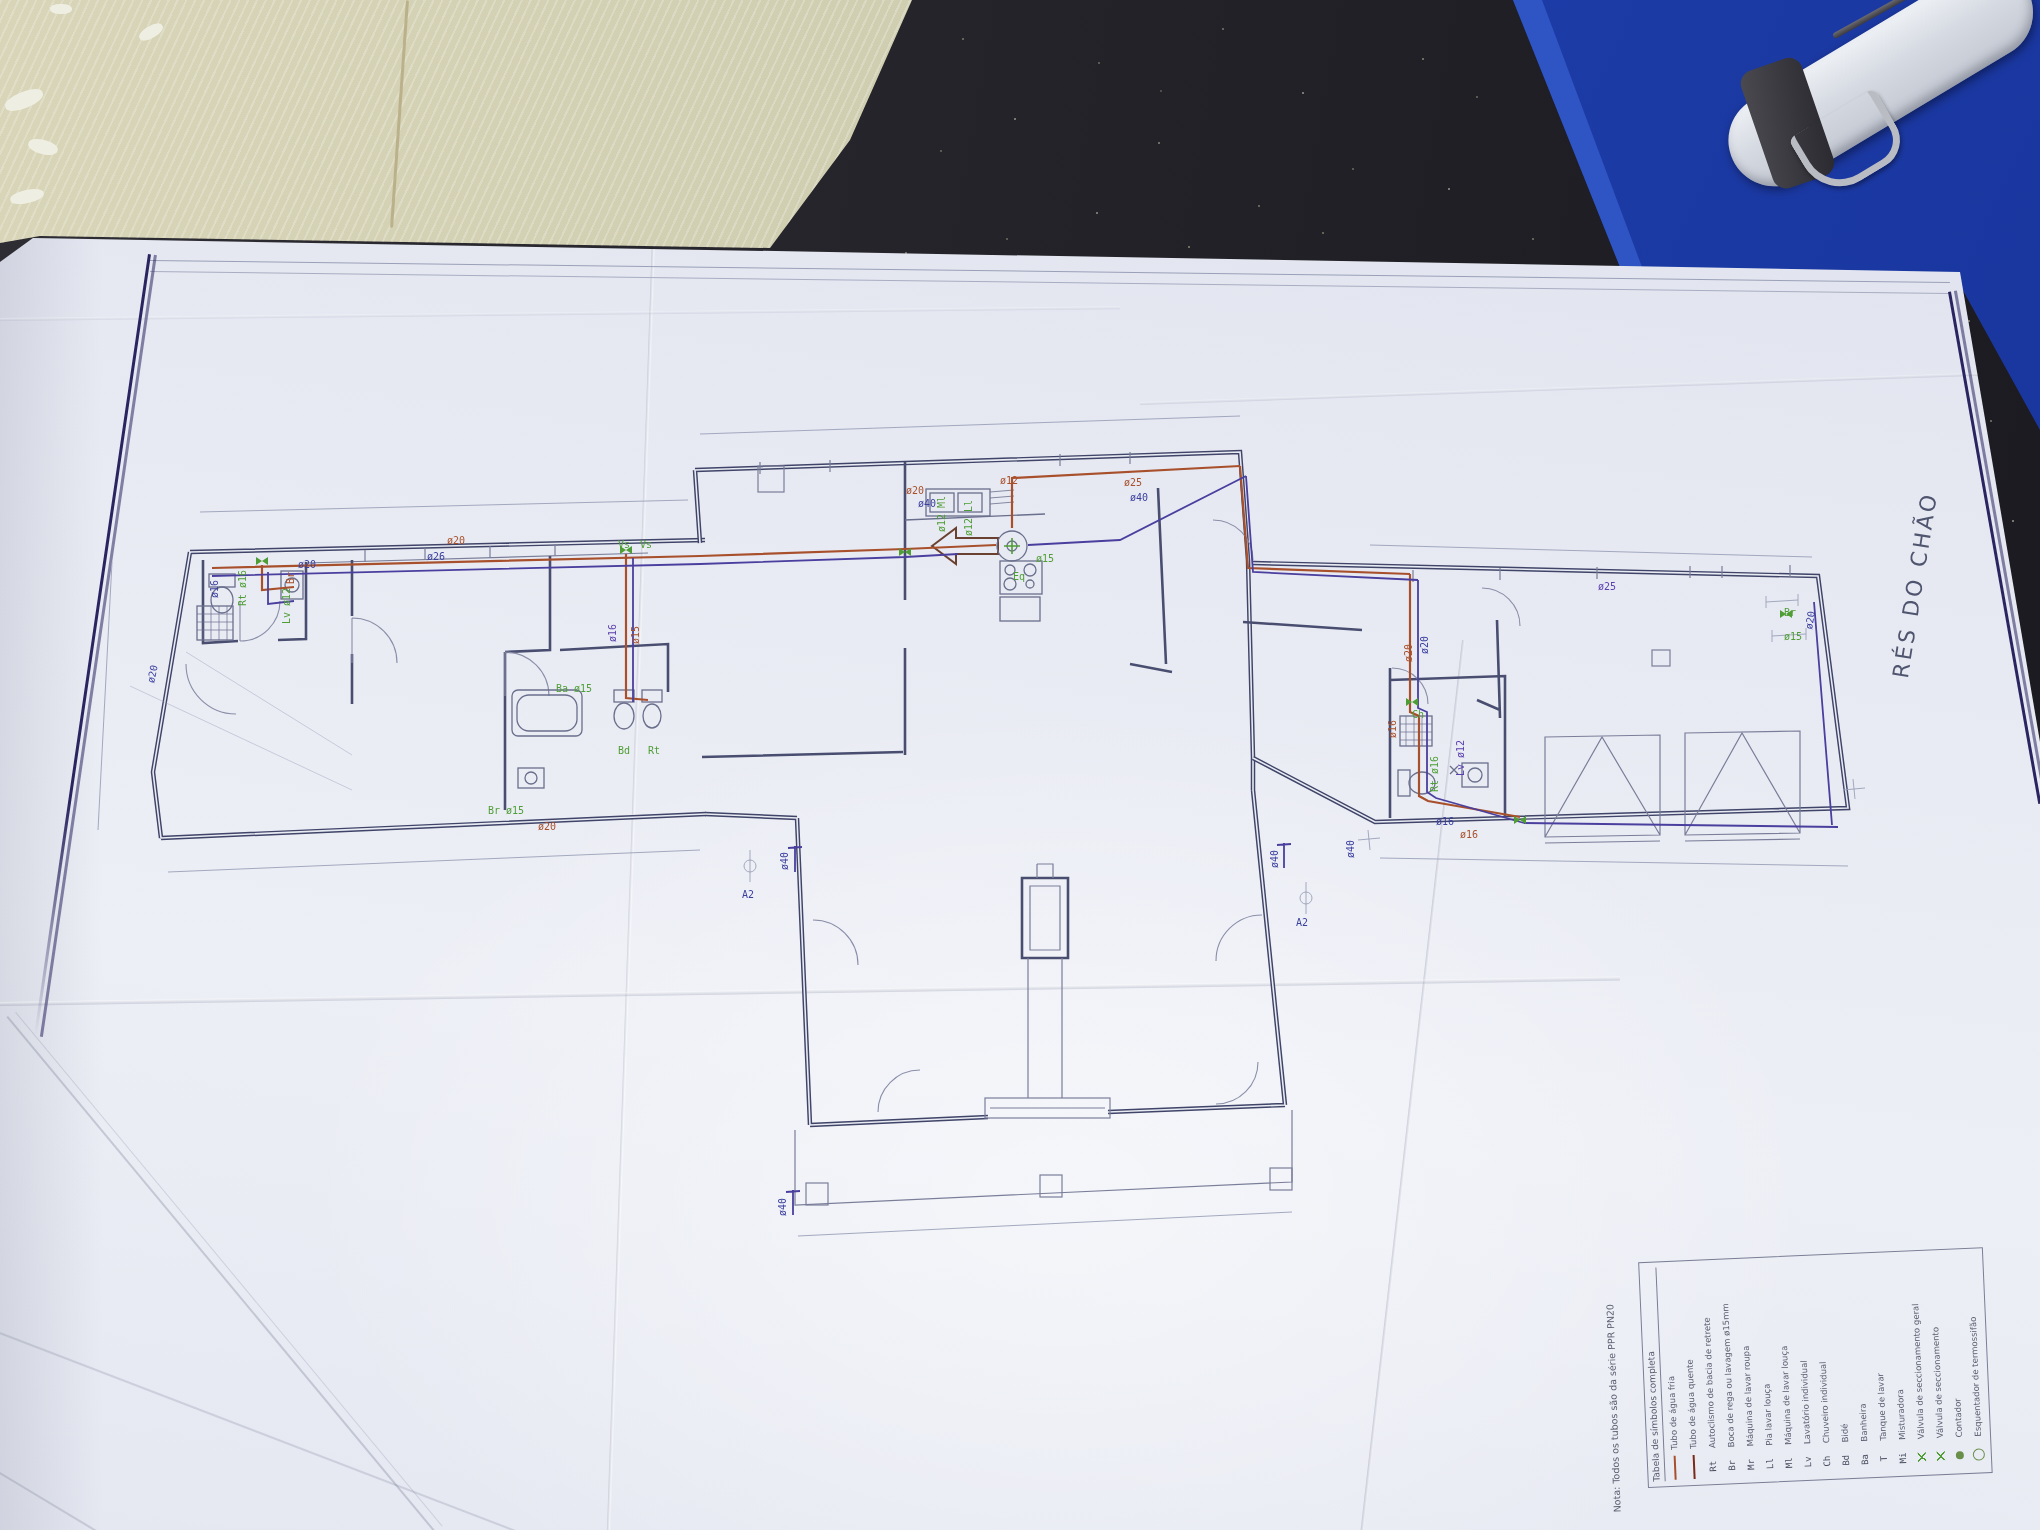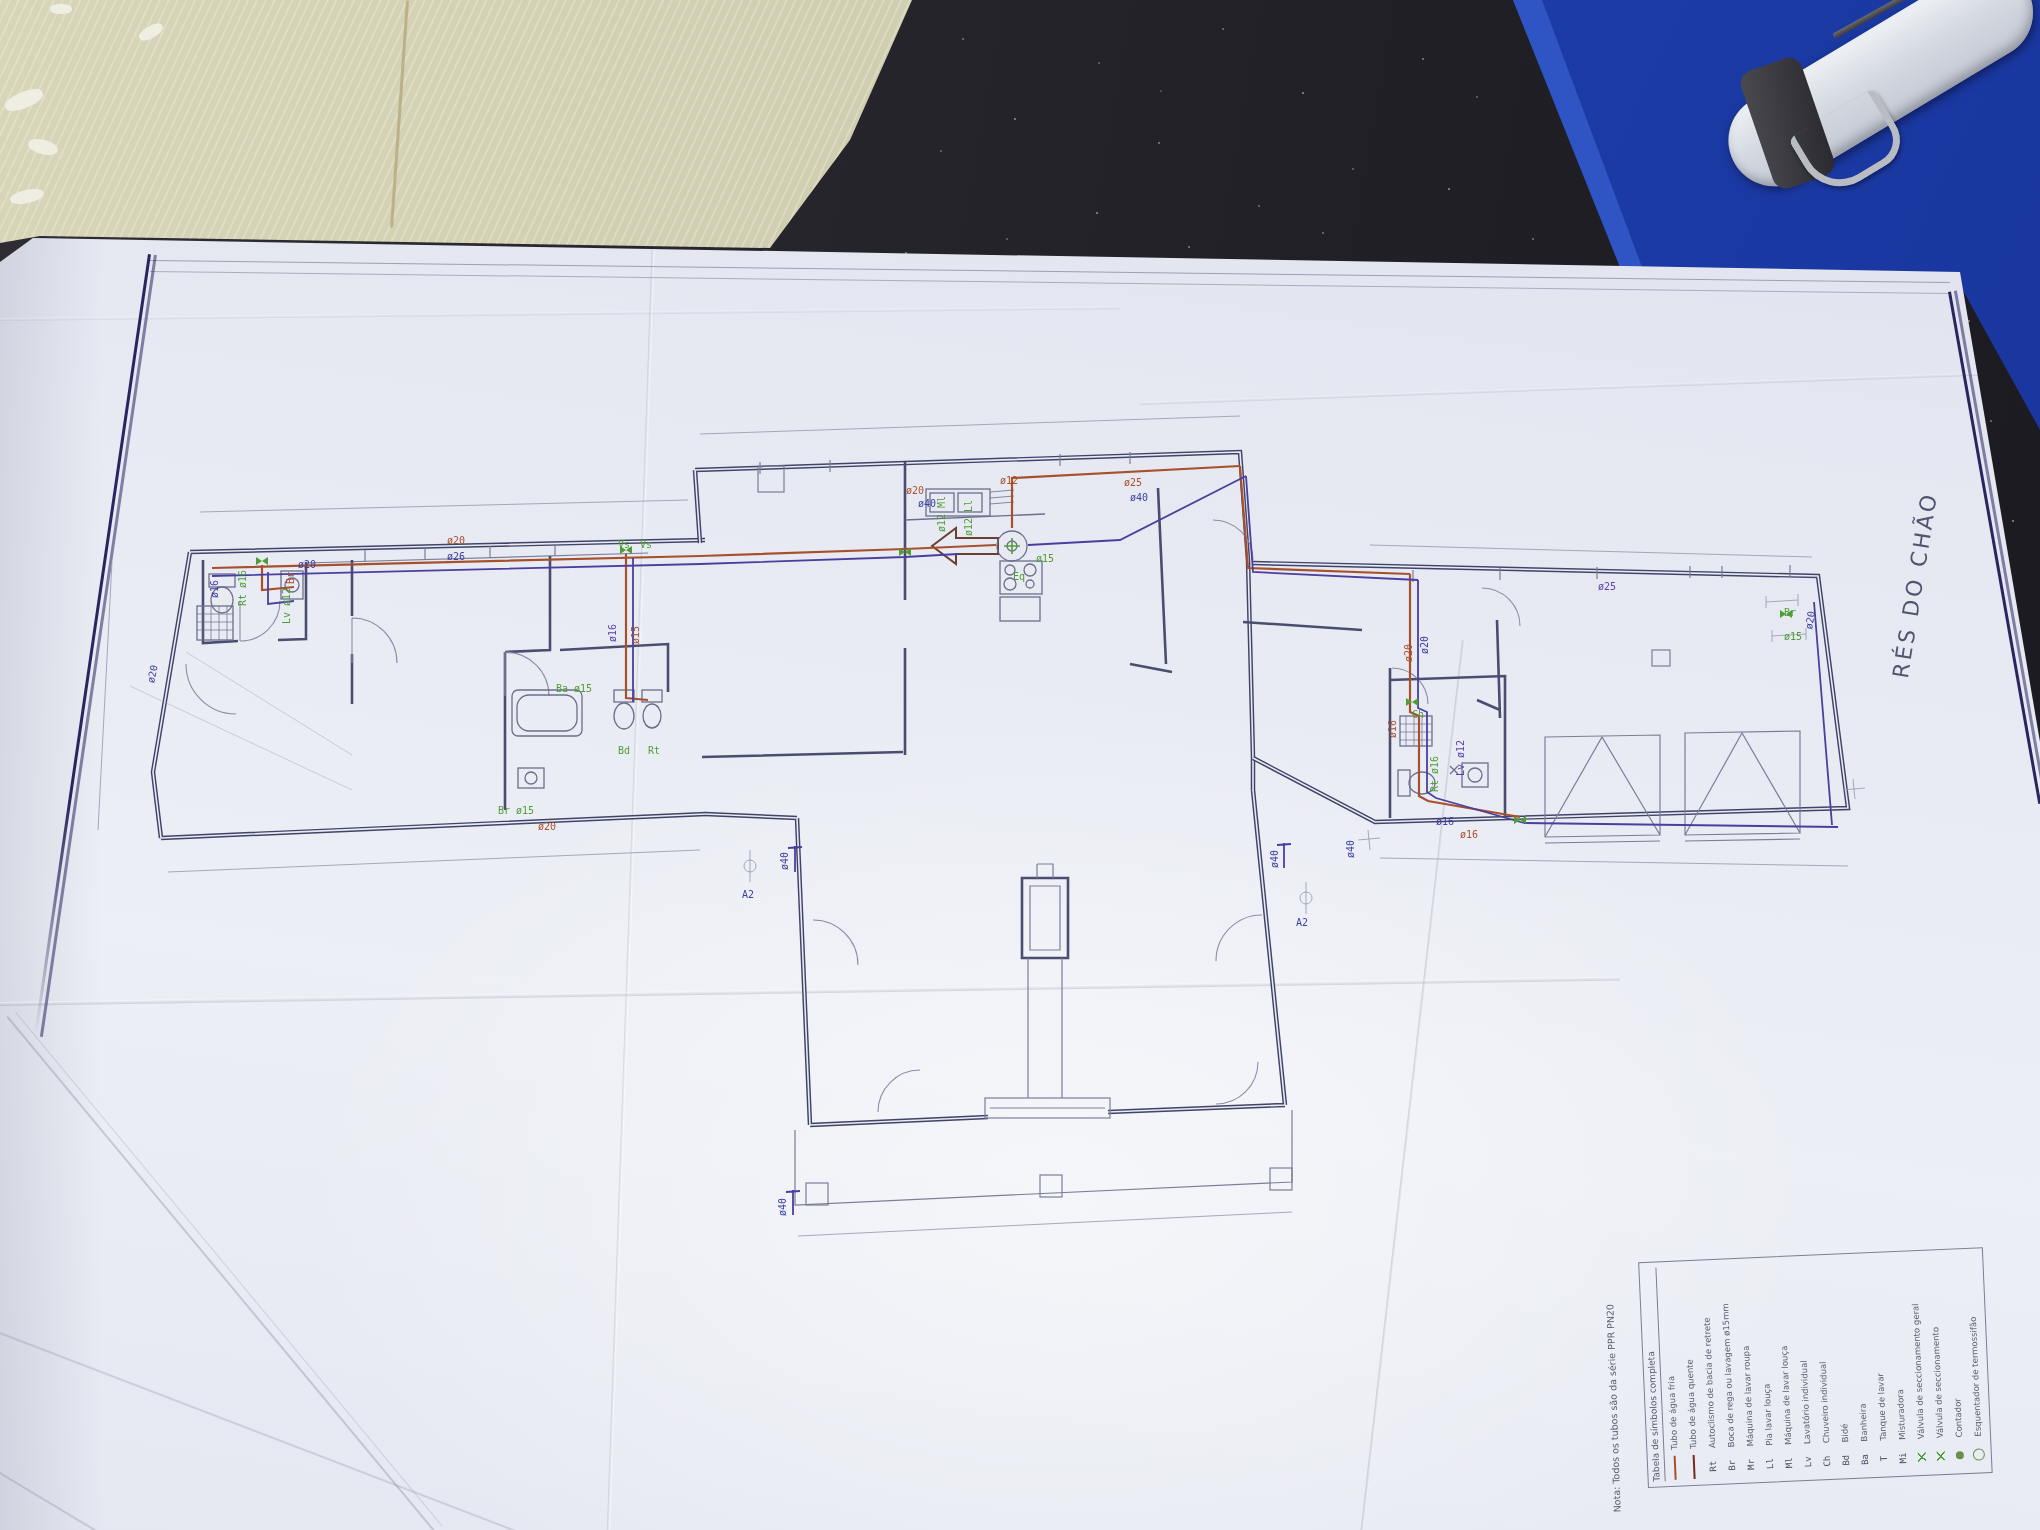--- a/index.html
+++ b/index.html
@@ -328,36 +328,36 @@
         <path d="M1766,602 L1798,600 M1766,596 L1766,608 M1798,594 L1798,606"></path>
         <path d="M1772,636 L1806,634 M1772,630 L1772,642 M1806,628 L1806,640"></path>
         <path d="M1843,790 L1865,788 M1853,779 L1855,799"></path>
         <path d="M1358,840 L1380,838 M1368,830 L1370,850"></path>
       </g>
     </svg>
 
     <div class="labels">
 
     <span class="plabel c-red" style="left: 447px; top: 536px;">ø20</span>
-        <span class="plabel c-blue" style="left: 447px; top: 552px;">ø26</span>
+        <span class="plabel c-blue" style="left: 427px; top: 552px;">ø26</span>
         <span class="plabel c-green" style="left: 618px; top: 540px;">Vs</span>
         <span class="plabel c-green" style="left: 640px; top: 540px;">Vs</span>
         <span class="plabel c-blue" style="left: 298px; top: 560px;">ø20</span>
         <span class="plabel c-blue" style="left: 220px; top: 588px; transform: rotate(-90deg);">ø16</span>
         <span class="plabel c-green" style="left: 248px; top: 596px; transform: rotate(-90deg);">Rt ø16</span>
         <span class="plabel c-red" style="left: 296px; top: 574px; transform: rotate(-90deg);">Br</span>
         <span class="plabel c-blue" style="left: 156px; top: 674px; transform: rotate(-78deg);">ø20</span>
         <span class="plabel c-green" style="left: 292px; top: 614px; transform: rotate(-90deg);">Lv ø12</span>
         <span class="plabel c-purple" style="left: 618px; top: 632px; transform: rotate(-90deg);">ø16</span>
         <span class="plabel c-red" style="left: 641px; top: 634px; transform: rotate(-90deg);">ø15</span>
         <span class="plabel c-green" style="left: 556px; top: 684px;">Ba ø15</span>
         <span class="plabel c-green" style="left: 618px; top: 746px;">Bd</span>
         <span class="plabel c-green" style="left: 648px; top: 746px;">Rt</span>
         <span class="plabel c-red" style="left: 538px; top: 822px;">ø20</span>
-        <span class="plabel c-green" style="left: 498px; top: 806px; text-align: center;">Br ø15</span>
+        <span class="plabel c-green" style="left: 488px; top: 806px; text-align: center;">Br ø15</span>
         <span class="plabel c-red" style="left: 1000px; top: 476px;">ø12</span>
         <span class="plabel c-red" style="left: 906px; top: 486px;">ø20</span>
         <span class="plabel c-blue" style="left: 918px; top: 499px;">ø40</span>
         <span class="plabel c-red" style="left: 1124px; top: 478px;">ø25</span>
         <span class="plabel c-blue" style="left: 1130px; top: 493px;">ø40</span>
         <span class="plabel c-green" style="left: 947px; top: 522px; transform: rotate(-90deg);">ø12 Ml</span>
         <span class="plabel c-green" style="left: 974px; top: 526px; transform: rotate(-90deg);">ø12 Ll</span>
         <span class="plabel c-green" style="left: 1013px; top: 572px;">Eq</span>
         <span class="plabel c-green" style="left: 1036px; top: 554px;">ø15</span>
         <span class="plabel c-blue" style="left: 790px; top: 860px; transform: rotate(-90deg);">ø40</span>

